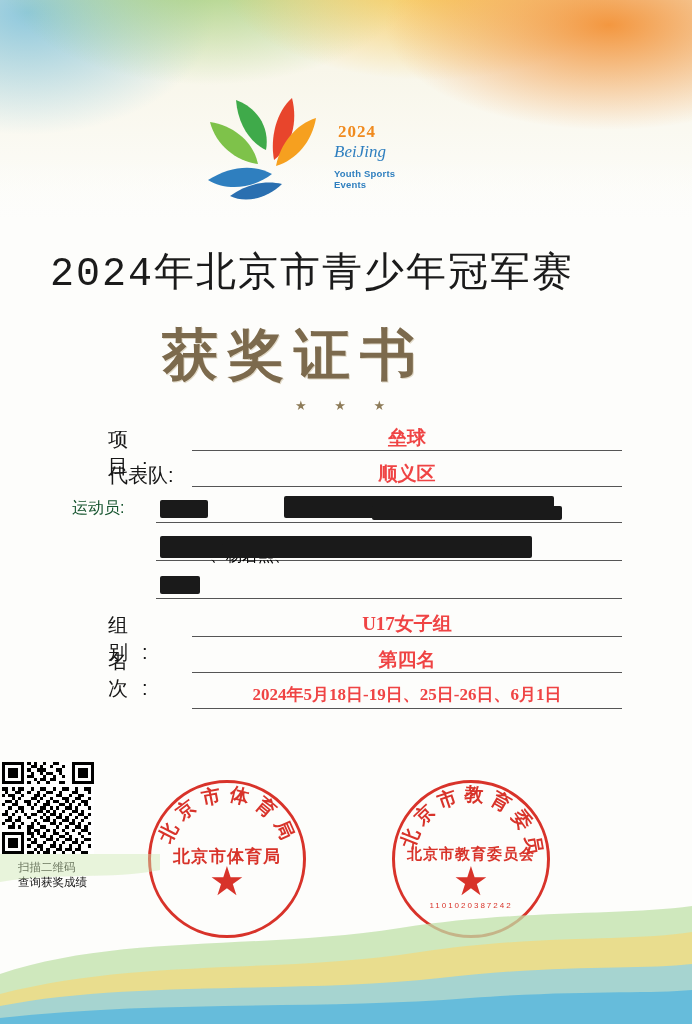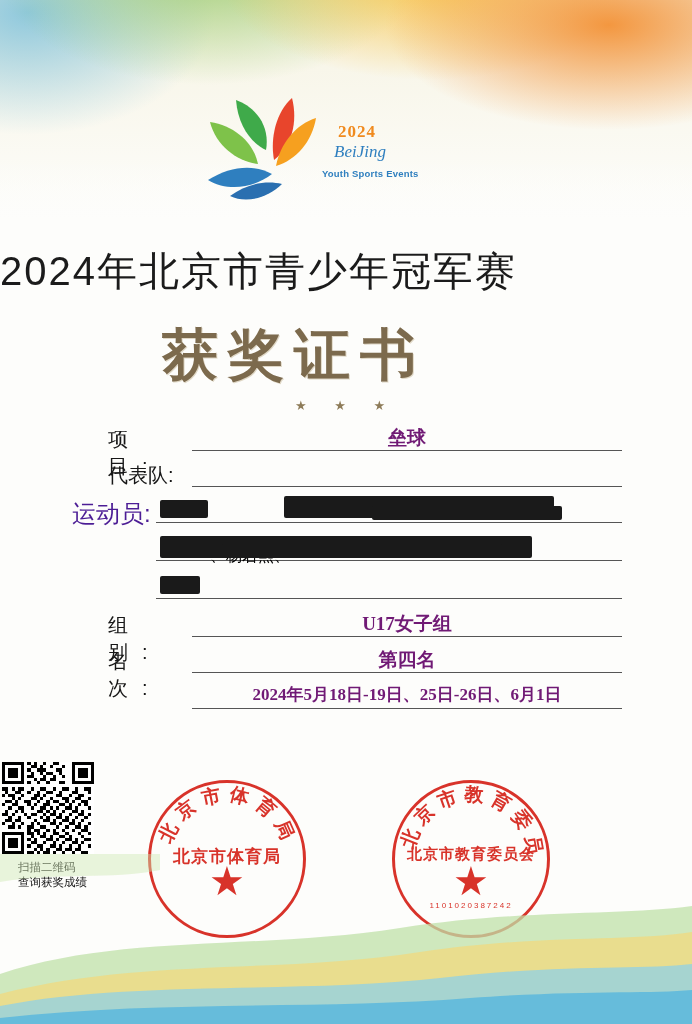--- a/index.html
+++ b/index.html
@@ -73,35 +73,36 @@
     position: absolute;
     left: 138px;
     top: 50px;
     font-size: 17px;
     color: #2f7fbf;
     font-style: italic;
     font-family: "Liberation Serif", serif;
   }
   .logo-text-sub {
     position: absolute;
-    left: 126px;
+    left: 138px;
     top: 76px;
     font-size: 9.5px;
     font-weight: bold;
     color: #2f7fbf;
     letter-spacing: 0.2px;
   }
 
   
   .main-title {
     position: absolute;
     top: 244px;
     left: 0;
     width: 624px;
-    font-family: Liberation Sans, sans-serif;
+    text-align: center;
+    font-family: Liberation Mono, monospace;
     font-size: 40px;
     letter-spacing: 2px;
     color: #1b1b1b;
   }
   .sub-title {
     position: absolute;
     top: 318px;
     left: 0;
     width: 588px;
     text-align: center;
@@ -153,21 +154,21 @@
     top: 30px;
     border-bottom: 1px solid #555;
   }
   .row .value {
     position: absolute;
     left: 84px;
     right: 0;
     top: 5px;
     text-align: center;
     font-size: 19px;
-    color: #701a75;
+    color: #ef4444;
     font-family: "Liberation Serif", serif;
     font-weight: bold;
   }
   .row .value.small {
     font-size: 17px;
   }
   .row .value.normal {
     font-weight: normal;
     font-size: 20px;
   }
@@ -288,25 +289,26 @@
   <div class="fields">
 
     <div class="row">
       <div class="label sp2">项  目:</div>
       <div class="value">垒球</div>
       <div class="line"></div>
     </div>
 
     <div class="row">
       <div class="label">代表队:</div>
+      <div class="value">顺义区</div>
       <div class="line"></div>
     </div>
 
     <div class="athlete-block">
-      <div class="label" style="position:absolute;left:0;top:6px;width:80px;font-size:24px;color:#4c1d95;">运动员:</div>
+      <div class="label" style="position:absolute;left:0;top:6px;width:80px;font-size:16px;color:#14532d;">运动员:</div>
 
       <div class="athlete-line" style="top:30px;"></div>
       <div class="athlete-line" style="top:68px;"></div>
       <div class="athlete-line" style="top:106px;"></div>
 
       <div class="redact" style="left:88px;top:8px;width:48px;height:18px;"></div>
       <div class="visible-name" style="left:138px;top:8px;">、杨若熙、</div>
       <div class="redact" style="left:212px;top:4px;width:270px;height:22px;"></div>
       <div class="redact" style="left:300px;top:14px;width:190px;height:14px;"></div>
 

